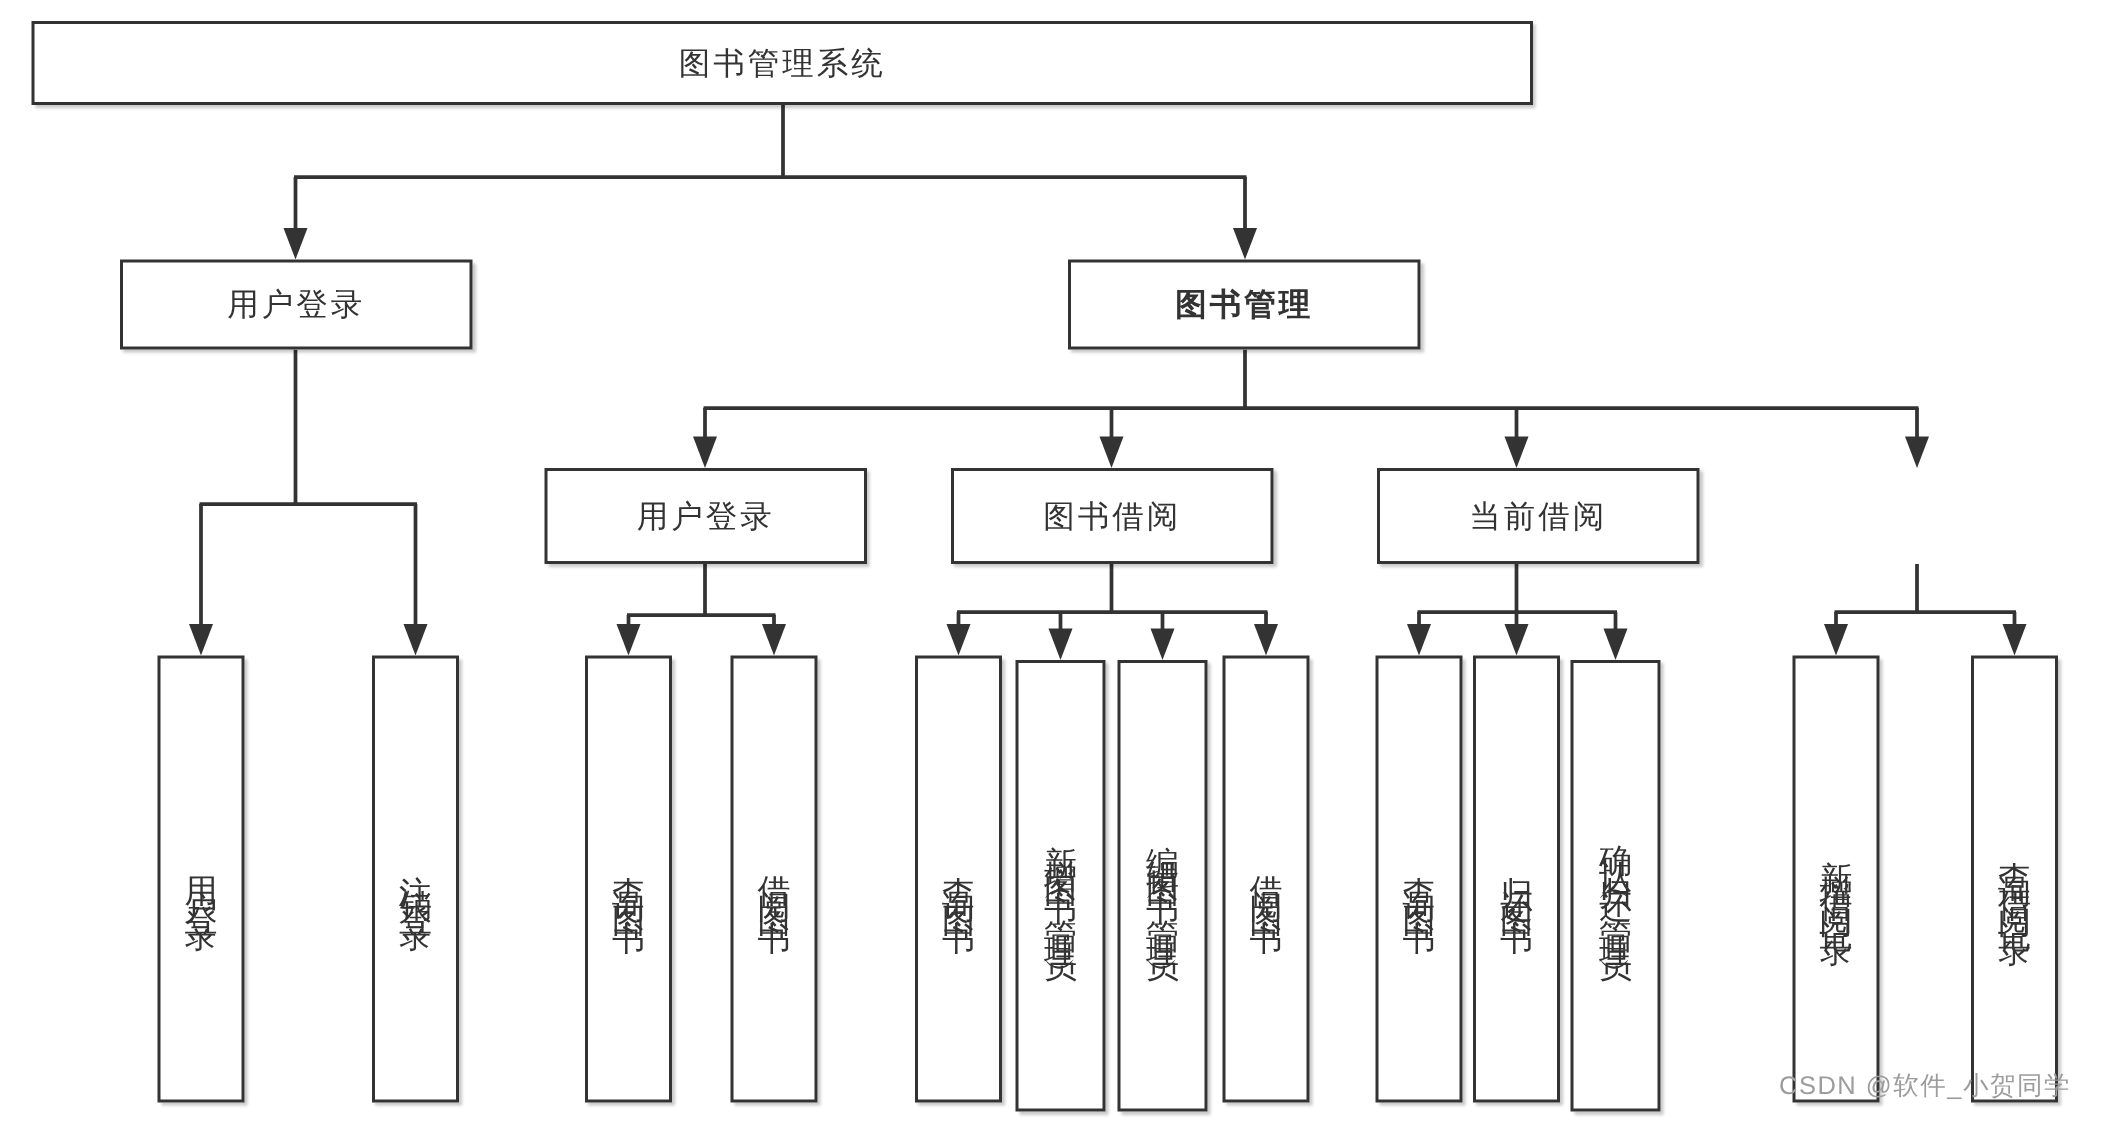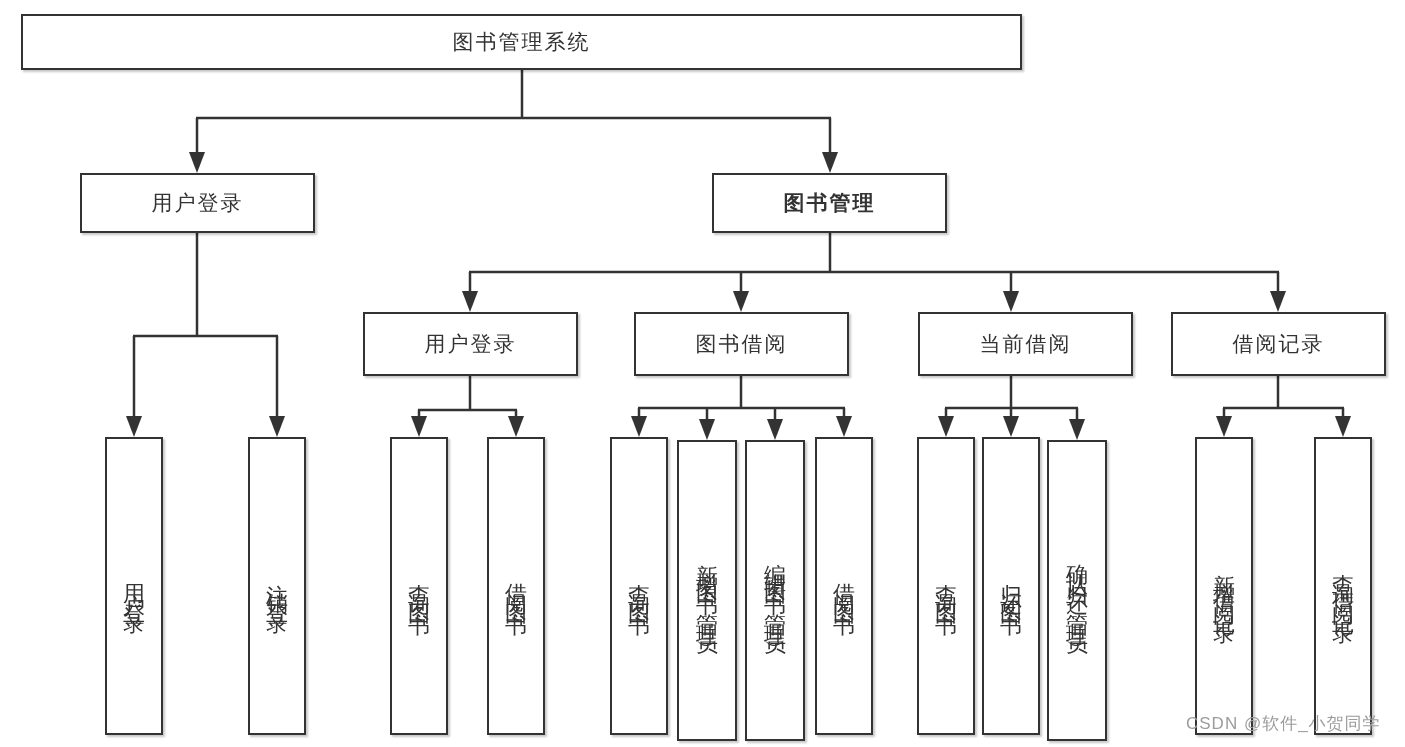--- a/index.html
+++ b/index.html
@@ -131,21 +131,20 @@
   </svg>
 
   <div class="node n-root">图书管理系统</div>
 
   <div class="node n-user-login">用户登录</div>
   <div class="node n-book-mgmt">图书管理</div>
 
   <div class="node n-g0">用户登录</div>
   <div class="node n-g1">图书借阅</div>
   <div class="node n-g2">当前借阅</div>
-  <div class="node n-g3">借阅记录</div>
 
   <div class="node vertical leaf l-ul0">用户登录</div>
   <div class="node vertical leaf l-ul1">注销登录</div>
 
   <div class="node vertical leaf l-a0">查询图书</div>
   <div class="node vertical leaf l-a1">借阅图书</div>
 
   <div class="node vertical leaf l-b0">查询图书</div>
   <div class="node vertical leaf tall l-b1">新增图书（管理员）</div>
   <div class="node vertical leaf tall l-b2">编辑图书（管理员）</div>

